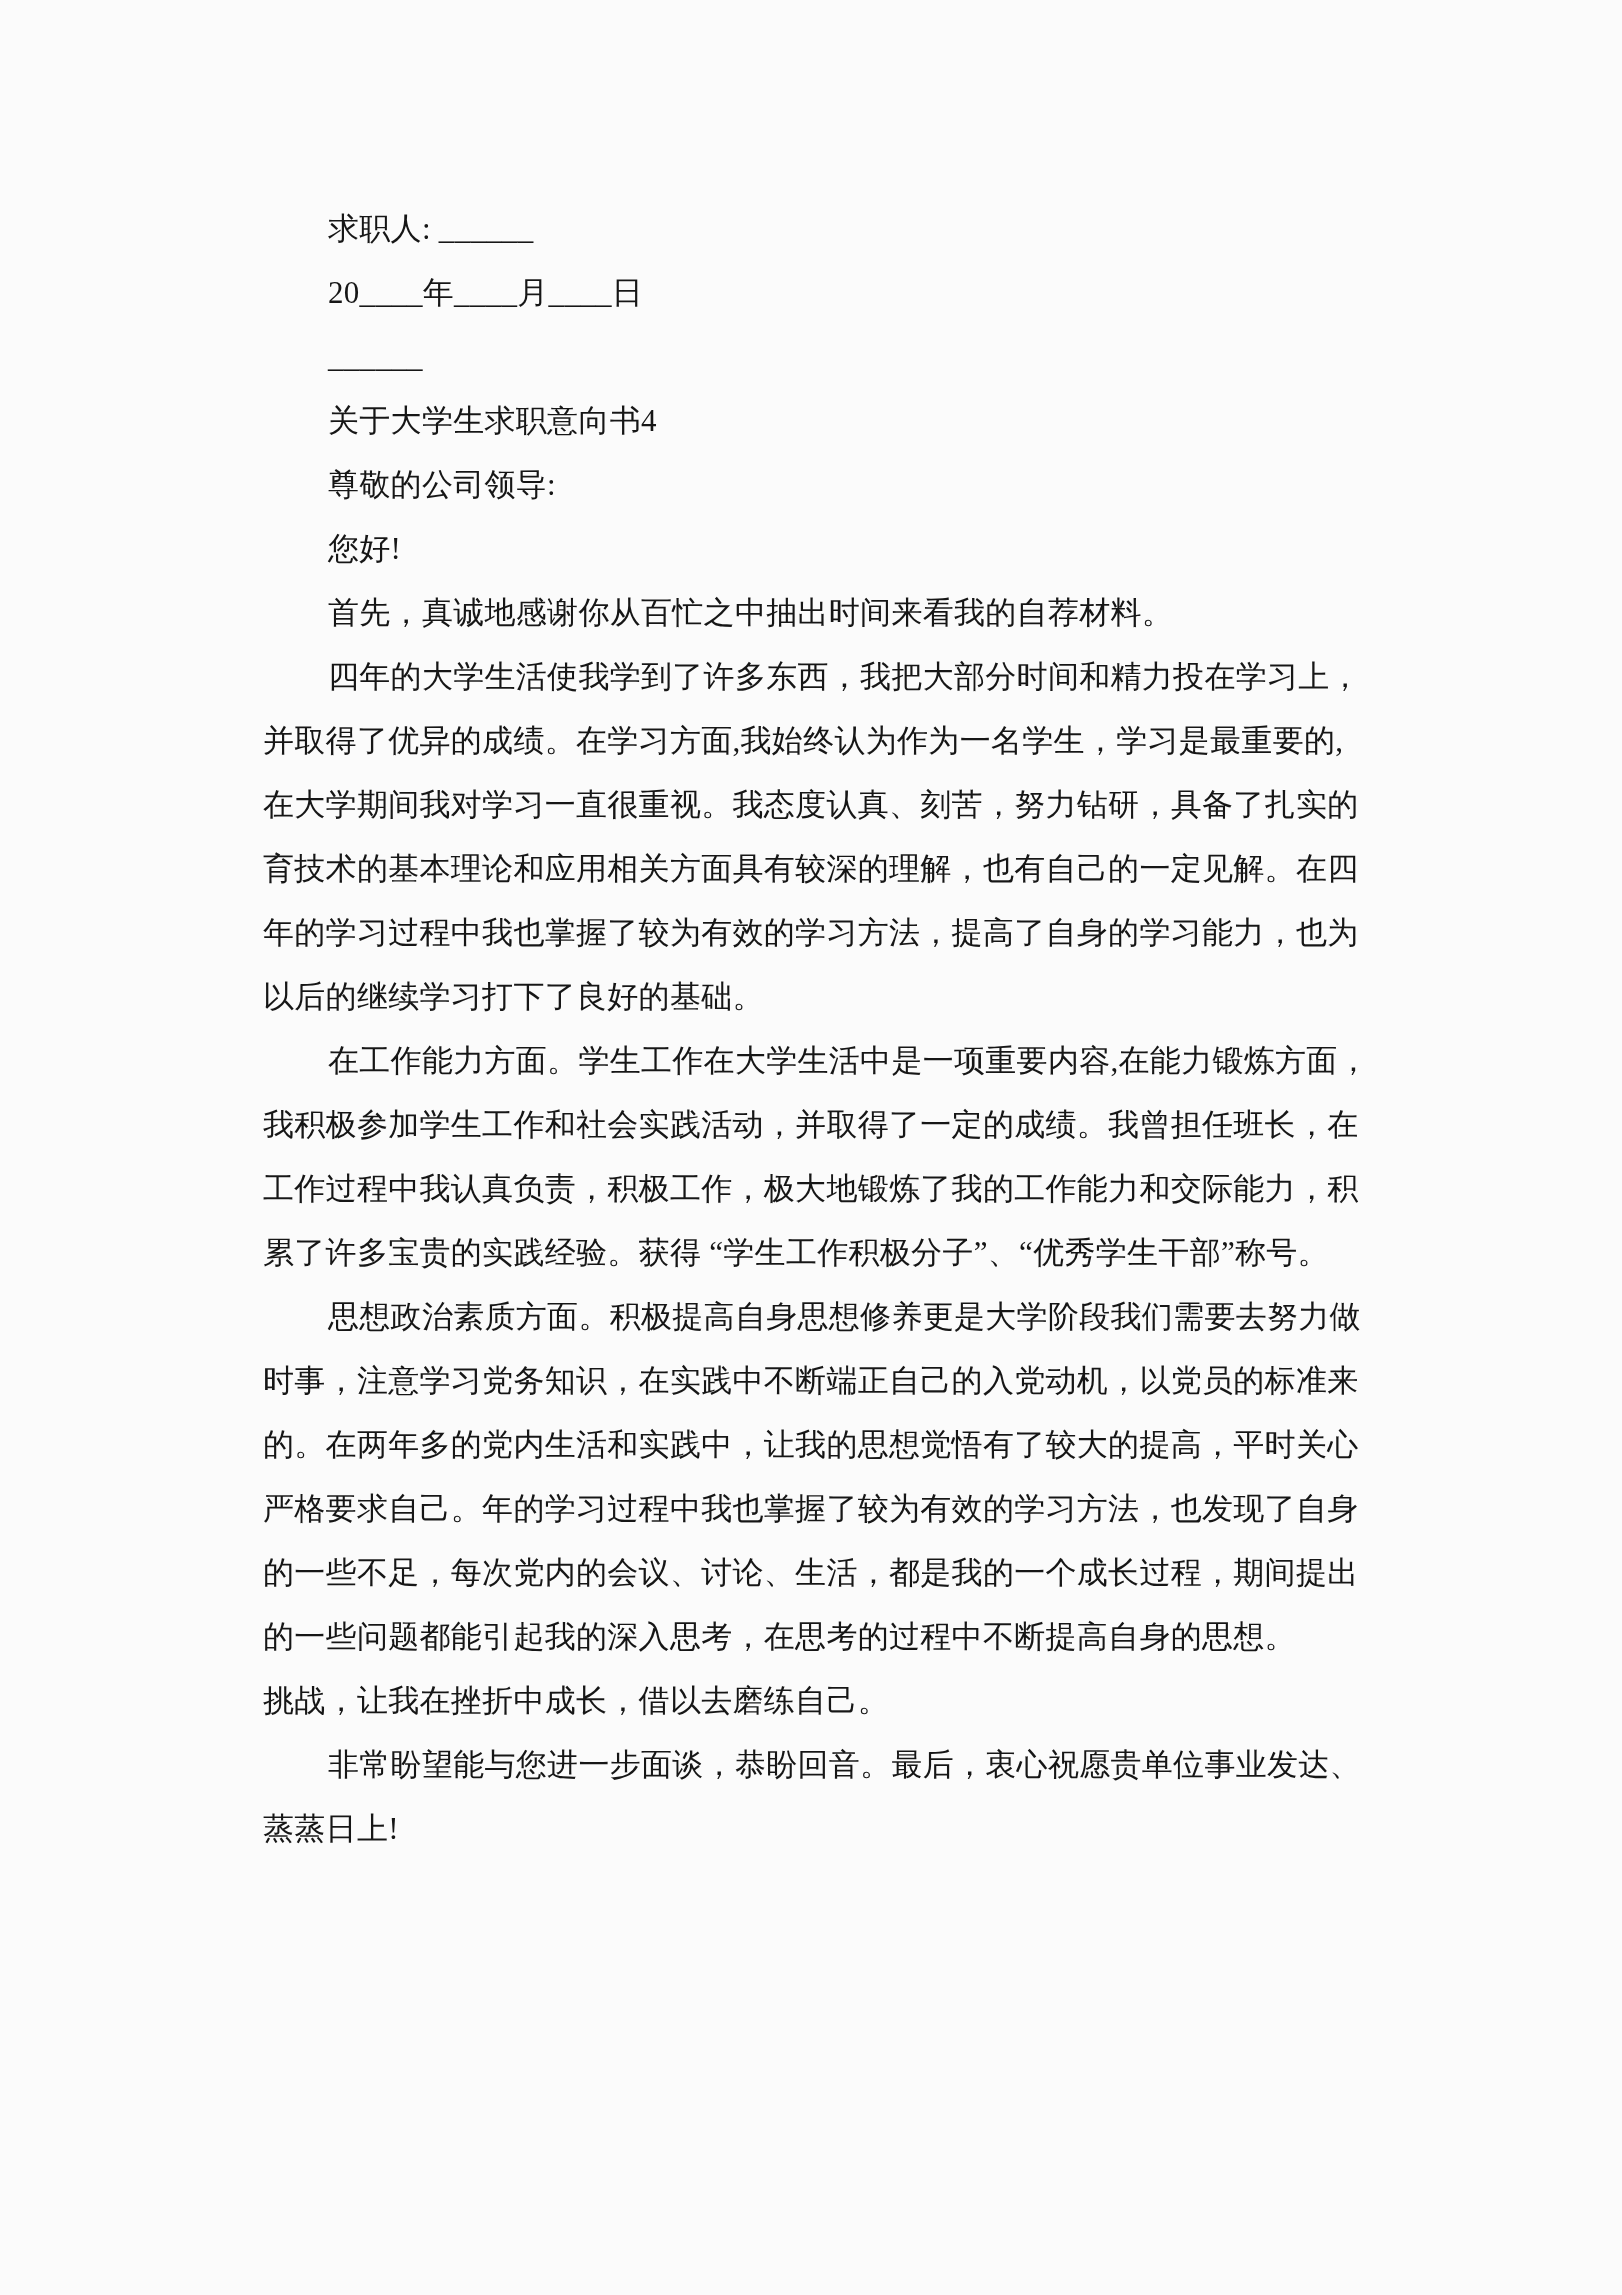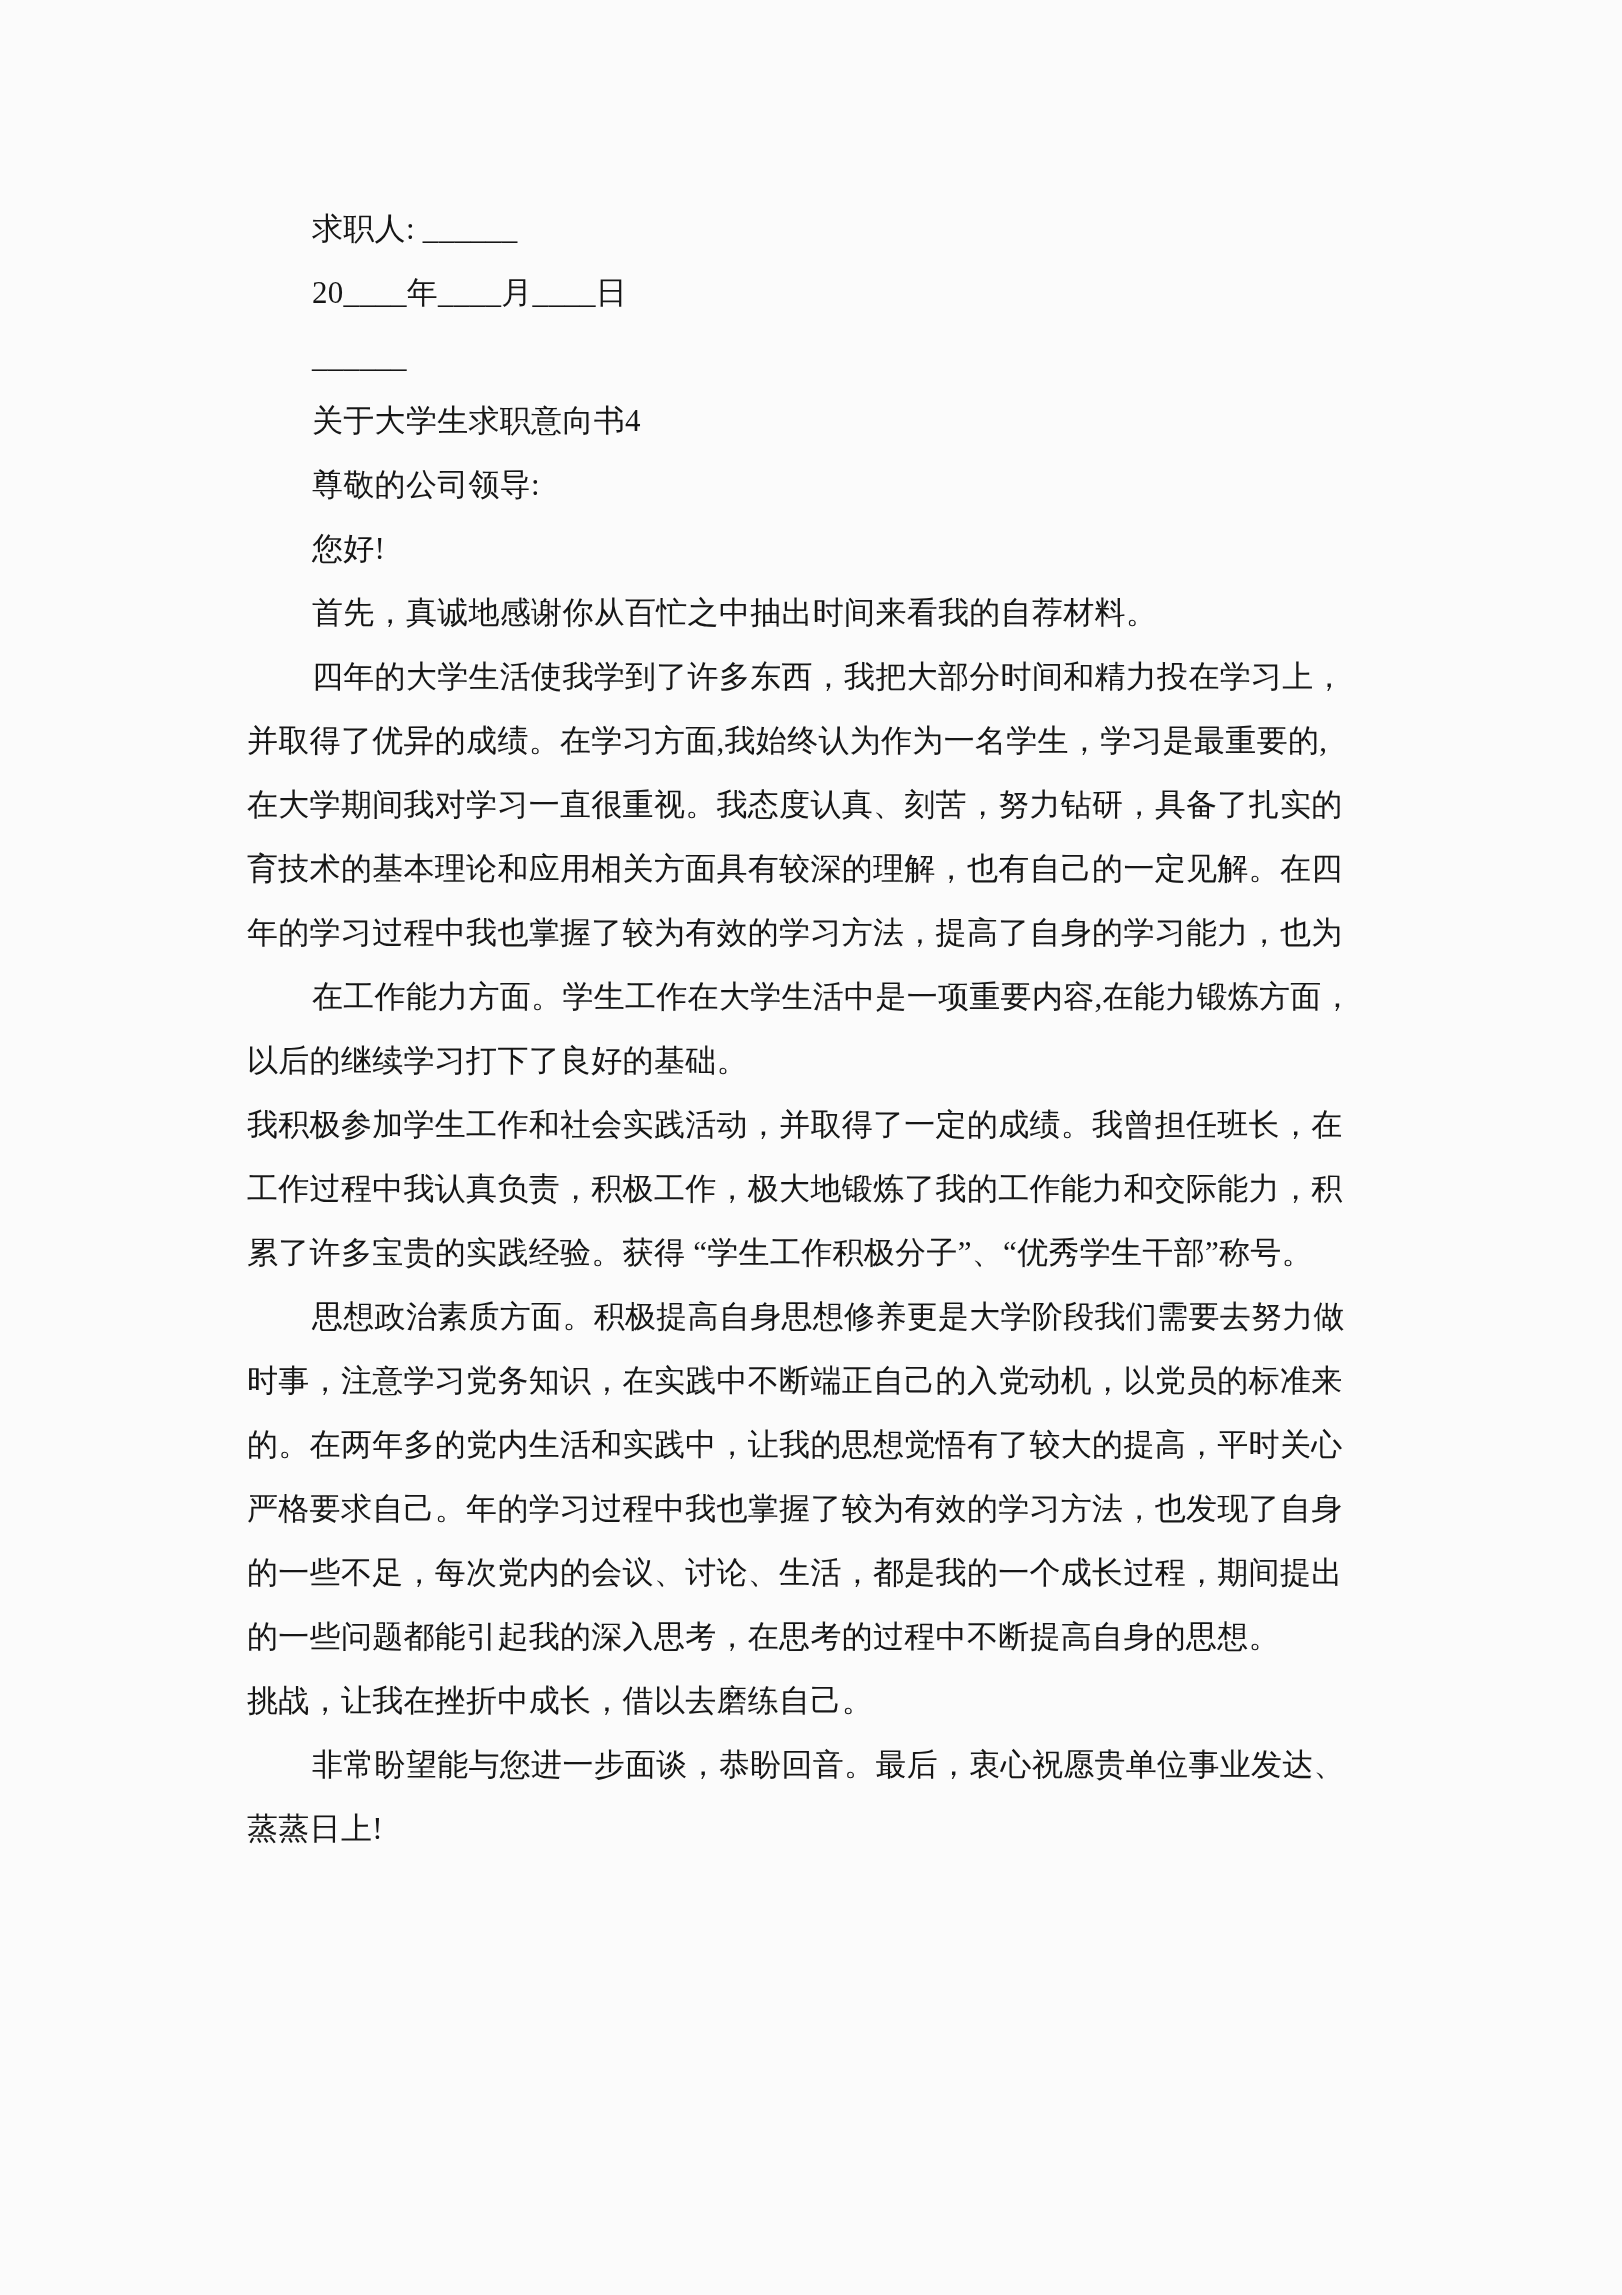--- a/index.html
+++ b/index.html
@@ -9,20 +9,21 @@
   body {
     width: 1623px;
     height: 2295px;
     position: relative;
     background: var(--page-bg, #fbfbfb);
     overflow: hidden;
   }
   .page {
     position: absolute;
     inset: 0;
+    margin-left: 16px;
   }
   .textblock {
     position: absolute;
     left: 247px;
     top: 197px;
     width: 1139px;
     font-family: "Liberation Serif", "DejaVu Serif", serif;
     font-size: 31px;
     line-height: 64px;
     color: var(--page-fg, #161616);
@@ -46,22 +47,22 @@
     <div class="line indent">______</div>
     <div class="line indent">关于大学生求职意向书4</div>
     <div class="line indent">尊敬的公司领导:</div>
     <div class="line indent">您好!</div>
     <div class="line indent">首先，真诚地感谢你从百忙之中抽出时间来看我的自荐材料。</div>
     <div class="line indent">四年的大学生活使我学到了许多东西，我把大部分时间和精力投在学习上，</div>
     <div class="line">并取得了优异的成绩。在学习方面,我始终认为作为一名学生，学习是最重要的,</div>
     <div class="line">在大学期间我对学习一直很重视。我态度认真、刻苦，努力钻研，具备了扎实的</div>
     <div class="line">育技术的基本理论和应用相关方面具有较深的理解，也有自己的一定见解。在四</div>
     <div class="line">年的学习过程中我也掌握了较为有效的学习方法，提高了自身的学习能力，也为</div>
+    <div class="line">以后的继续学习打下了良好的基础。</div>
     <div class="line indent">在工作能力方面。学生工作在大学生活中是一项重要内容,在能力锻炼方面，</div>
-    <div class="line">以后的继续学习打下了良好的基础。</div>
     <div class="line">我积极参加学生工作和社会实践活动，并取得了一定的成绩。我曾担任班长，在</div>
     <div class="line">工作过程中我认真负责，积极工作，极大地锻炼了我的工作能力和交际能力，积</div>
     <div class="line">累了许多宝贵的实践经验。获得 “学生工作积极分子”、“优秀学生干部”称号。</div>
     <div class="line indent">思想政治素质方面。积极提高自身思想修养更是大学阶段我们需要去努力做</div>
     <div class="line">时事，注意学习党务知识，在实践中不断端正自己的入党动机，以党员的标准来</div>
     <div class="line">的。在两年多的党内生活和实践中，让我的思想觉悟有了较大的提高，平时关心</div>
     <div class="line">严格要求自己。年的学习过程中我也掌握了较为有效的学习方法，也发现了自身</div>
     <div class="line">的一些不足，每次党内的会议、讨论、生活，都是我的一个成长过程，期间提出</div>
     <div class="line">的一些问题都能引起我的深入思考，在思考的过程中不断提高自身的思想。</div>
     <div class="line">挑战，让我在挫折中成长，借以去磨练自己。</div>

